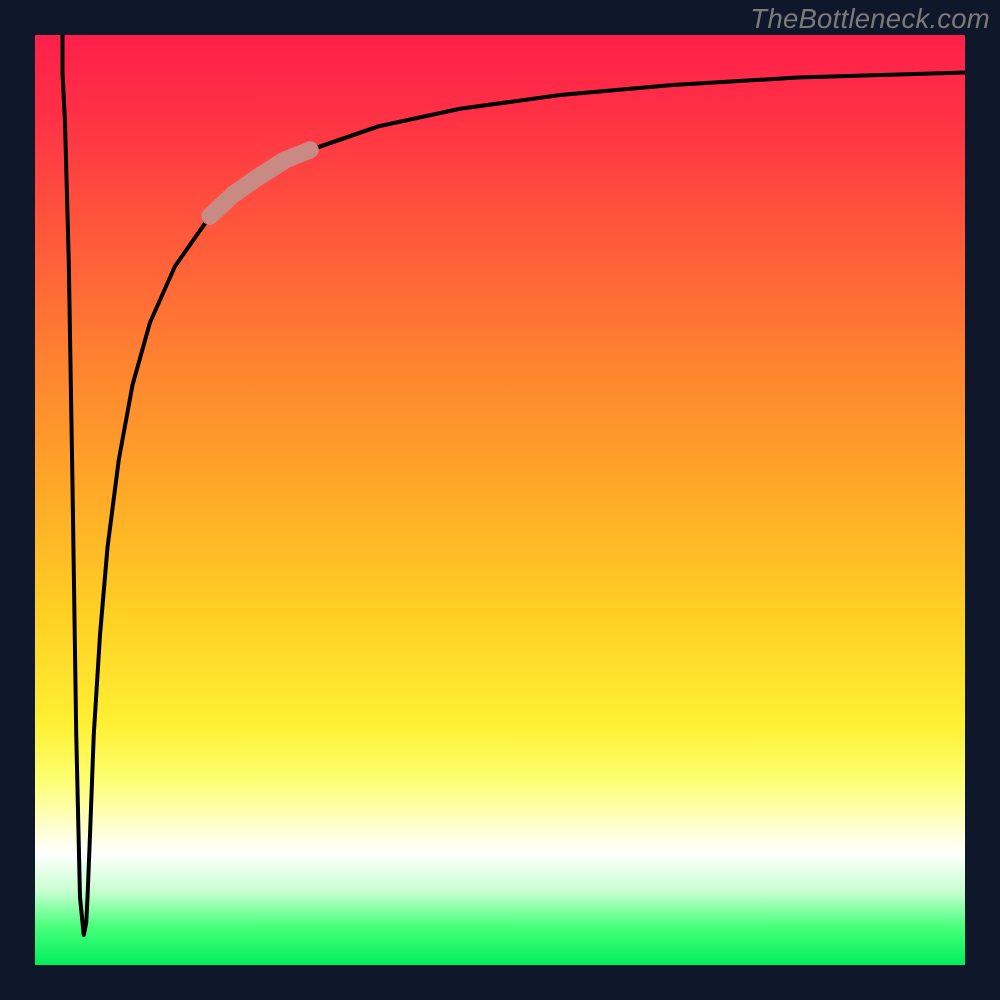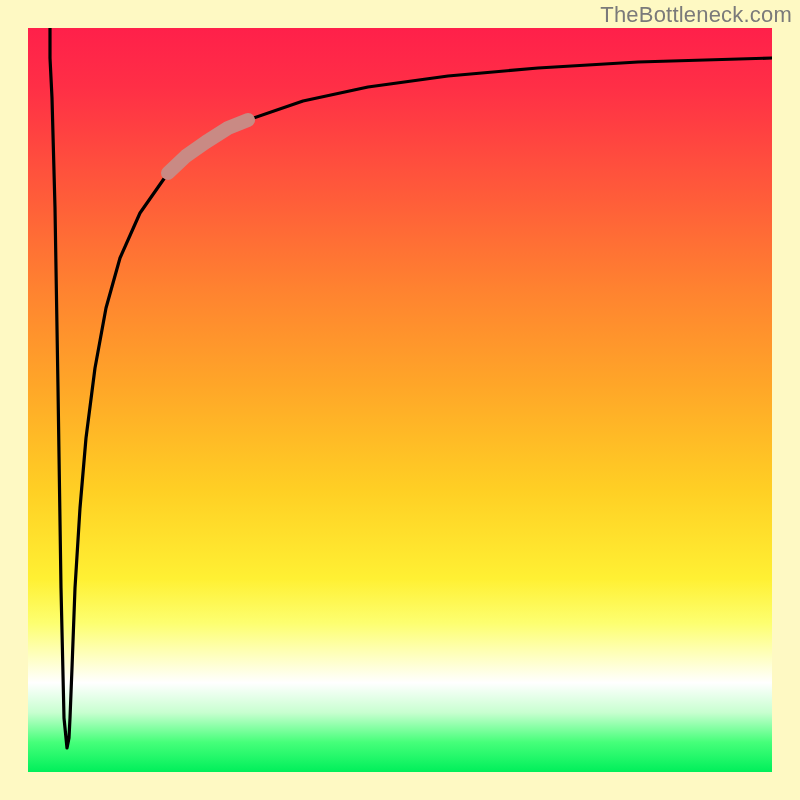--- a/index.html
+++ b/index.html
@@ -8,21 +8,22 @@
     width: 800px;
     height: 800px;
     background: #000;
     overflow: hidden;
     font-family: Arial, Helvetica, sans-serif;
   }
   .frame {
     position: relative;
     width: 800px;
     height: 800px;
-    background: #fef9c3;
+    background: #0f172a;
+    font-style: italic;
   }
   .plot {
     position: absolute;
     left: 28px;
     top: 28px;
     width: 744px;
     height: 744px;
     background: linear-gradient(
       to bottom,
       #ff204a 0%,

